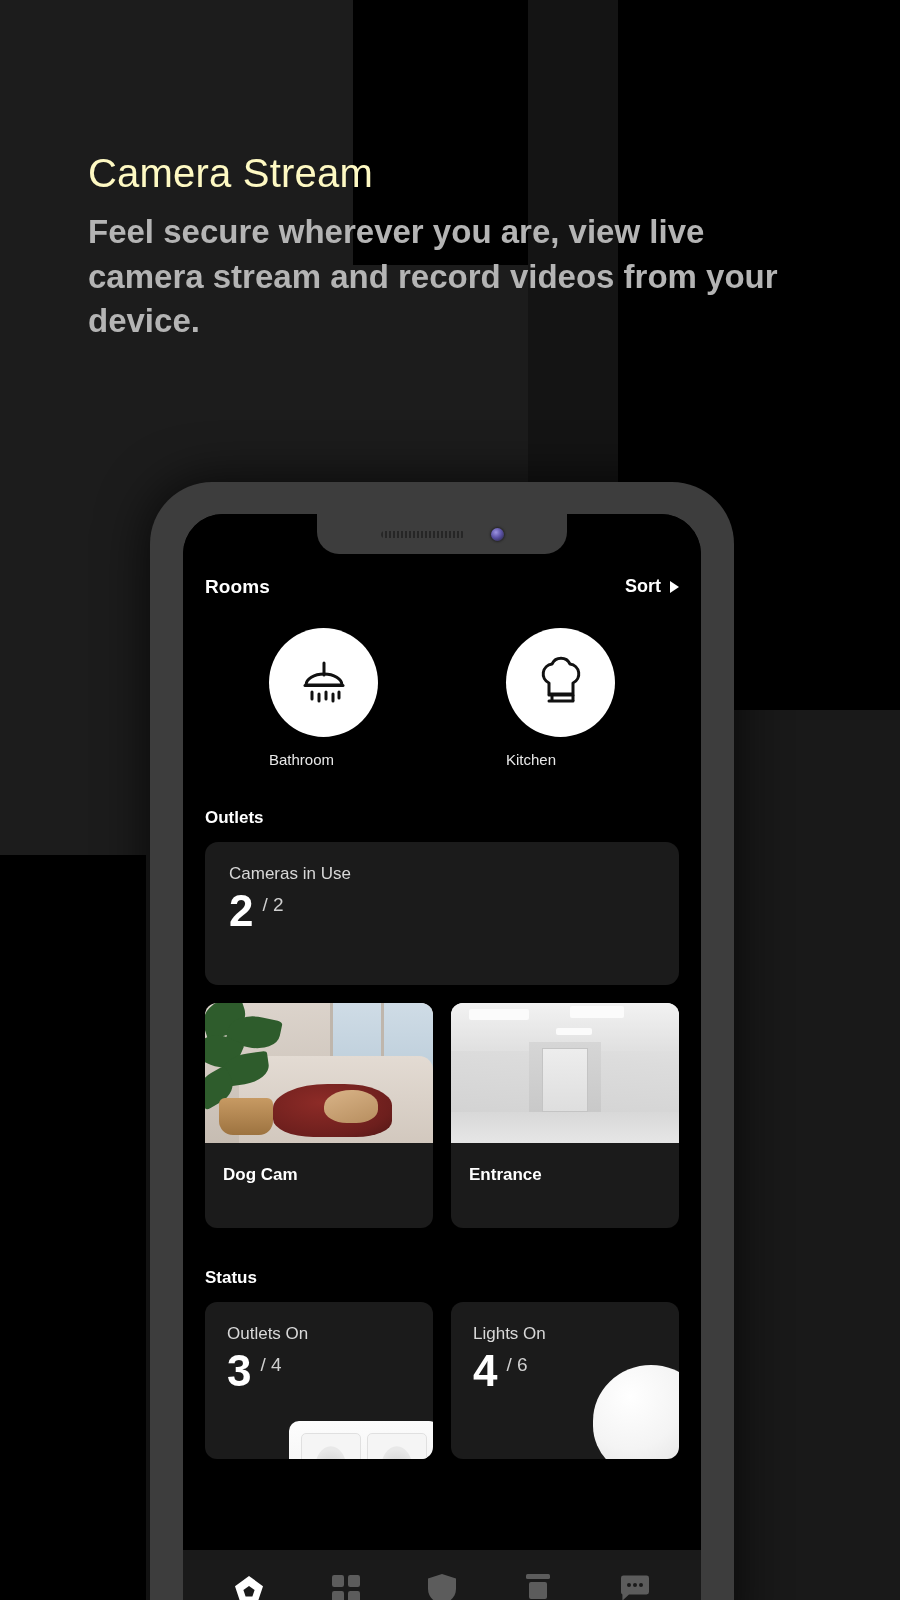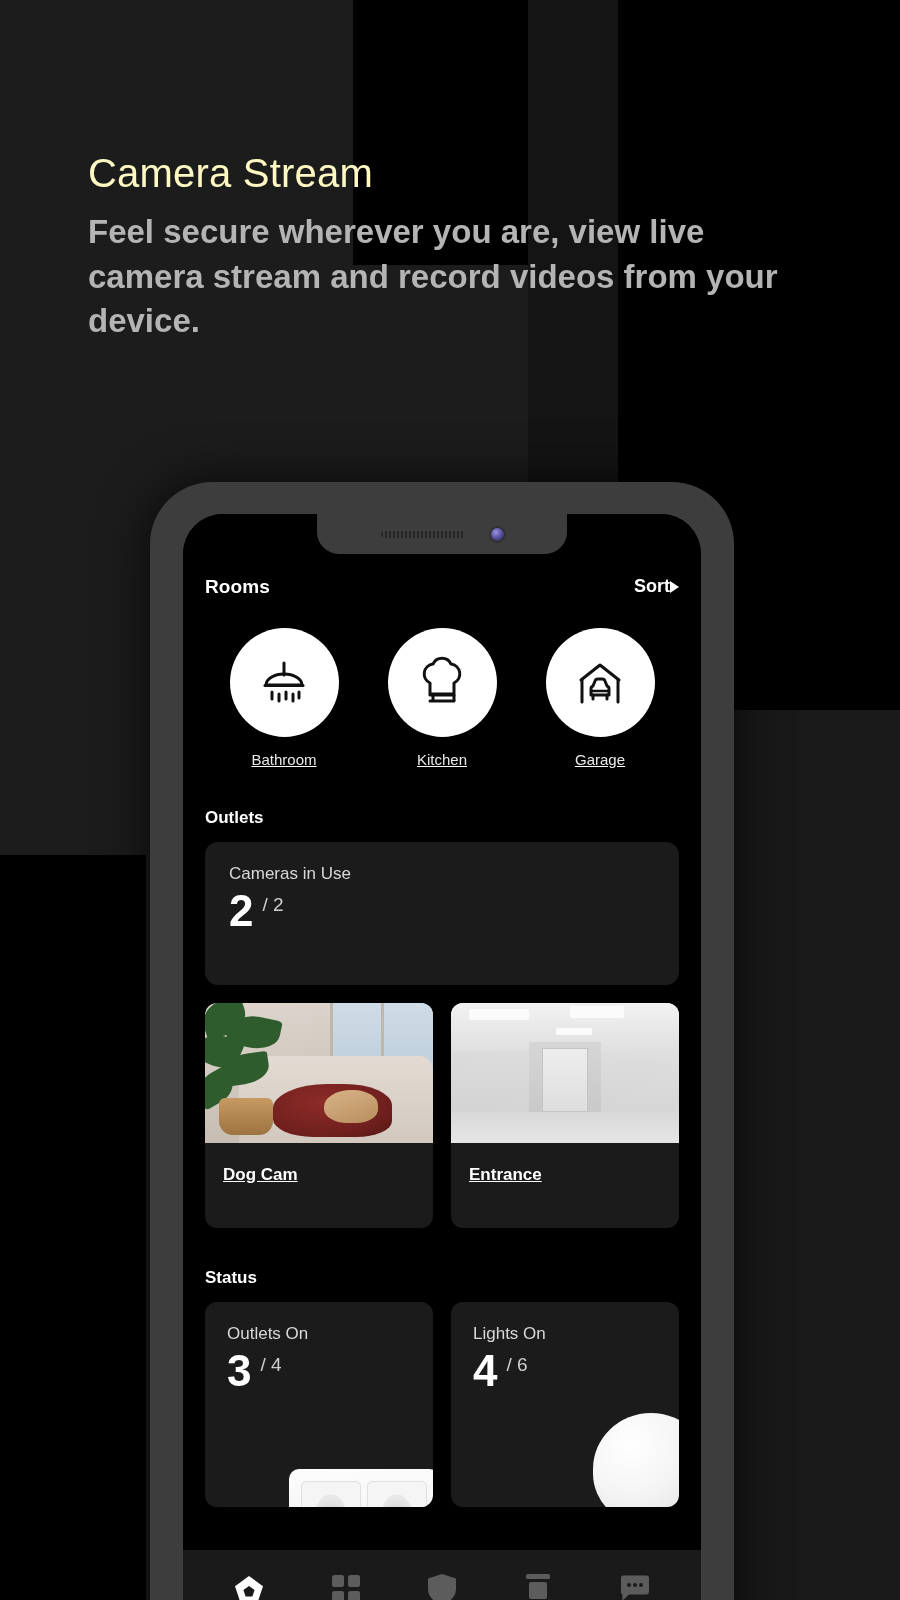--- a/index.html
+++ b/index.html
@@ -73,31 +73,31 @@
     padding:0 22px;
     overflow:hidden;
   }
 
   .topbar {
     display:flex; align-items:flex-start; justify-content:space-between;
     padding-top:62px; padding-bottom:4px;
   }
   .topbar .title { font-size:19px; font-weight:700; letter-spacing:.1px; }
   .sort-btn {
-    display:flex; align-items:center; 
+    display:flex; align-items:center; gap:9px;
     font-size:18px; font-weight:700; color:#fff; cursor:pointer;
   }
   .sort-caret {
     width:0;height:0;border-left:9px solid #fff;
     border-top:6px solid transparent;border-bottom:6px solid transparent;
   }
 
   
   #rooms { display:flex; justify-content:space-around; margin-top:26px; }
-  .room { display:flex; flex-direction:column; align-items:center; cursor:pointer;text-decoration:underline; }
+  .room { display:flex; flex-direction:column; align-items:flex-start; cursor:pointer; }
   .room-circle {
     width:109px; height:109px; border-radius:50%;
     background:#fff; display:flex; align-items:center; justify-content:center;
   }
   .room-label { margin-top:14px; font-size:15px; color:#e8e8e8; font-weight:400; }
 
   
   .section-head {
     font-size:17px; font-weight:700; color:#fff;
     margin:40px 0 14px 0;
@@ -181,21 +181,21 @@
     border:1px solid #c4c4c4;
   }
   .ent-floor {
     position:absolute; left:0; bottom:0; width:100%; height:22%;
     background:linear-gradient(180deg,#d8d8d8 0%,#e6e6e6 100%);
   }
 
   
   .stat-card {
     flex:1; background:#1b1b1b; border-radius:12px;
-    padding:22px 22px 0 22px; height:205px; position:relative; overflow:hidden;
+    padding:22px 22px 0 22px; height:157px; position:relative; overflow:hidden;
     cursor:pointer;
   }
   .outlet-img {
     position:absolute; right:-6px; bottom:-58px;
     width:150px; height:96px;
     background:linear-gradient(175deg,#fdfdfd 0%,#ececec 100%);
     border-radius:10px;
     display:flex; gap:6px; padding:12px; align-items:center;
   }
   .socket {
@@ -291,48 +291,34 @@
               <svg width="58" height="58" viewBox="0 0 58 58">
                 <path d="M17 40 L17 29 a10 10 0 0 1 3 -19 a10 10 0 0 1 18 0 a10 10 0 0 1 3 19 L41 40 Z" fill="none" stroke="#111" stroke-width="3" stroke-linejoin="round"></path>
                 <line x1="17" y1="41" x2="41" y2="41" stroke="#111" stroke-width="3" stroke-linecap="round"></line>
                 <line x1="17" y1="47" x2="41" y2="47" stroke="#111" stroke-width="3" stroke-linecap="round"></line>
                 <path d="M20 41 L20 47 M41 41 L41 47" stroke="#111" stroke-width="3"></path>
               </svg>
             </div>
             <div class="room-label">Kitchen</div>
           </div>
 
-          <div class="room">
-            <div class="room-circle">
-              <svg width="58" height="58" viewBox="0 0 58 58">
-                <path d="M10 26 L29 11 L48 26" fill="none" stroke="#111" stroke-width="3" stroke-linejoin="round" stroke-linecap="round"></path>
-                <line x1="11" y1="26" x2="11" y2="48" stroke="#111" stroke-width="3" stroke-linecap="round"></line>
-                <line x1="47" y1="26" x2="47" y2="48" stroke="#111" stroke-width="3" stroke-linecap="round"></line>
-                <path d="M20 41 L20 35 a3 3 0 0 1 2 -3 l2 -5 a3 3 0 0 1 3 -2 h4 a3 3 0 0 1 3 2 l2 5 a3 3 0 0 1 2 3 L38 41 Z" fill="none" stroke="#111" stroke-width="3" stroke-linejoin="round"></path>
-                <line x1="20" y1="37" x2="38" y2="37" stroke="#111" stroke-width="2.4"></line>
-                <line x1="22" y1="41" x2="22" y2="45" stroke="#111" stroke-width="3" stroke-linecap="round"></line>
-                <line x1="36" y1="41" x2="36" y2="45" stroke="#111" stroke-width="3" stroke-linecap="round"></line>
-              </svg>
-            </div>
-            <div class="room-label">Garage</div>
-          </div>
 
         </div>
 
         <div class="section-head">Outlets</div>
 
         <div class="wide-card">
           <div class="card-label">Cameras in Use</div>
           <div class="count-row">
             <span class="count-big">2</span>
             <span class="count-total">/ 2</span>
           </div>
         </div>
 
-        <div class="grid2" style="margin-top:18px;text-decoration:underline;">
+        <div class="grid2" style="margin-top:18px;">
 
           <div class="cam-card">
             <div class="cam-thumb thumb-dog">
               <div class="dog-window"></div>
               <div class="dog-sofa"></div>
               <div class="dog-blanket"></div>
               <div class="dog-body"></div>
               <div class="dog-plant">
                 <div class="leaf" style="left:6%;top:4%;width:46%;height:26%;transform:rotate(-18deg);"></div>
                 <div class="leaf" style="left:34%;top:16%;width:54%;height:24%;transform:rotate(12deg);"></div>

